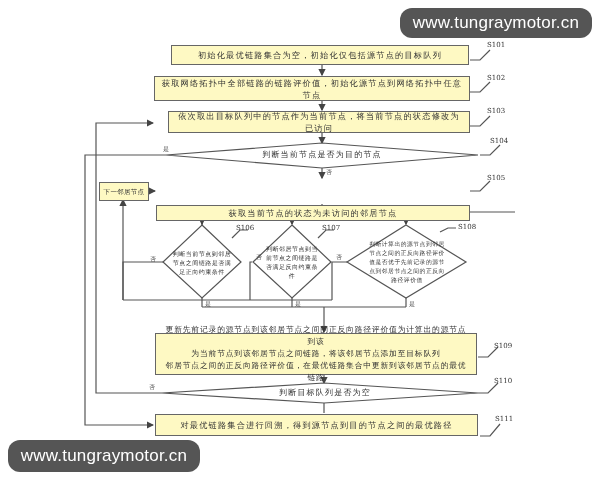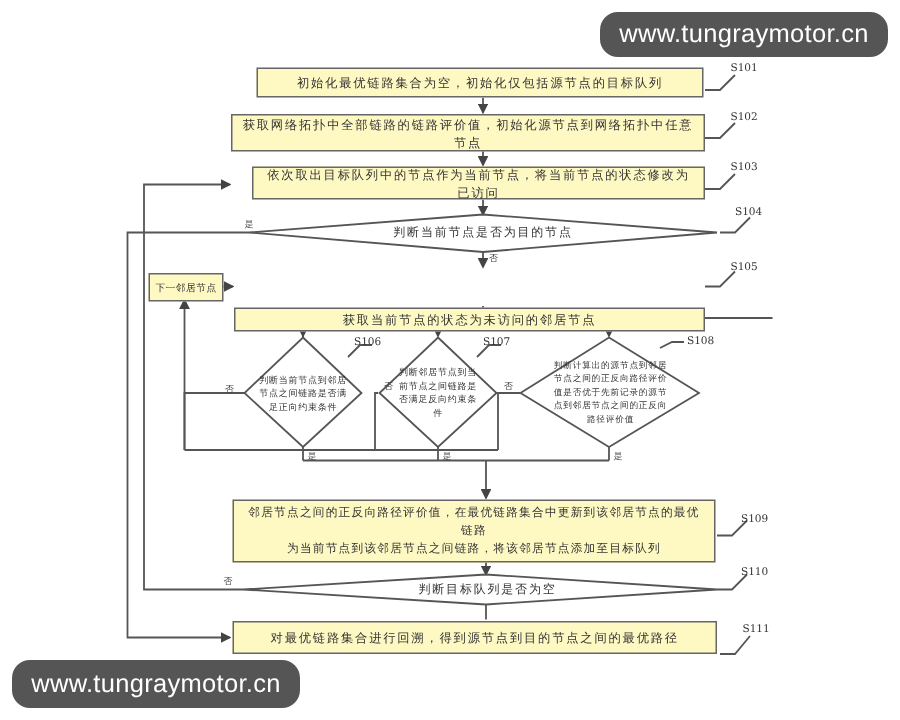--- a/index.html
+++ b/index.html
@@ -130,22 +130,23 @@
 <div class="steplabel" style="left:322px;top:224px;">S107</div>
 <div class="tiny" style="left:256px;top:253px;">否</div>
 <div class="tiny" style="left:295px;top:300px;">是</div>
 
 <div class="diamond-text" style="left:368px;top:240px;width:78px;height:44px;font-size:5.8px;line-height:9px;">判断计算出的源节点到邻居节点之间的正反向路径评价值是否优于先前记录的源节点到邻居节点之间的正反向路径评价值</div>
 <div class="steplabel" style="left:458px;top:223px;">S108</div>
 <div class="tiny" style="left:336px;top:253px;">否</div>
 <div class="tiny" style="left:409px;top:300px;">是</div>
 
 <div class="box" style="left:155px;top:333px;width:322px;height:42px;flex-direction:column;letter-spacing:0.8px;font-size:7.8px;">
+  <span>更新先前记录的源节点到该邻居节点之间的正反向路径评价值为计算出的源节点到该</span>
+  <span>为当前节点到该邻居节点之间链路，将该邻居节点添加至目标队列</span>
   <span>邻居节点之间的正反向路径评价值，在最优链路集合中更新到该邻居节点的最优链路</span>
-  <span>为当前节点到该邻居节点之间链路，将该邻居节点添加至目标队列</span>
 </div>
 <div class="steplabel" style="left:494px;top:342px;">S109</div>
 
 <div class="diamond-text" style="left:230px;top:387px;width:190px;height:12px;font-size:8px;letter-spacing:1.2px;">判断目标队列是否为空</div>
 <div class="steplabel" style="left:494px;top:377px;">S110</div>
 <div class="tiny" style="left:149px;top:383px;">否</div>
 
 <div class="box" style="left:155px;top:414px;width:323px;height:22px;">
   <span>对最优链路集合进行回溯，得到源节点到目的节点之间的最优路径</span>
 </div>

